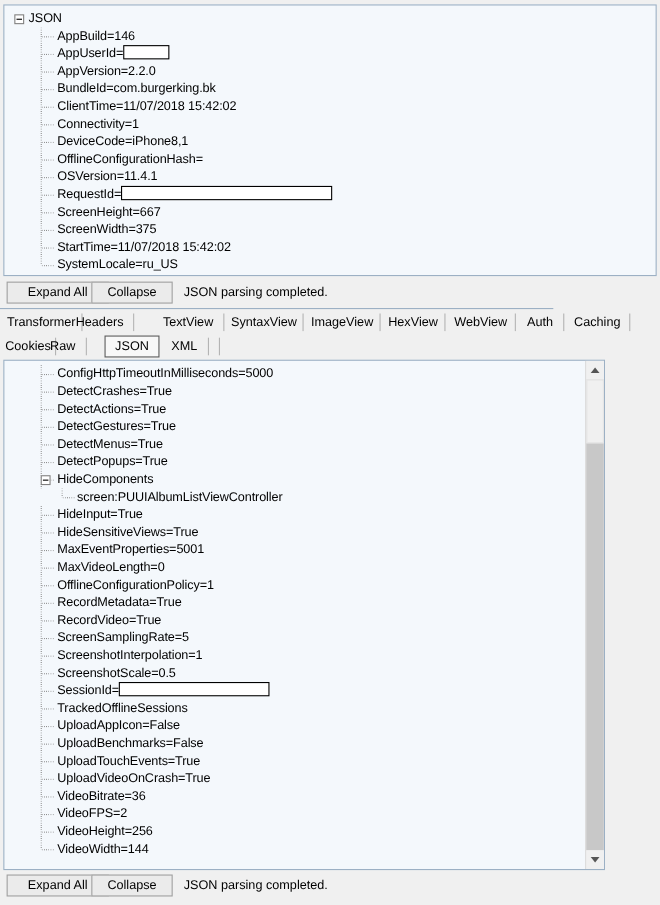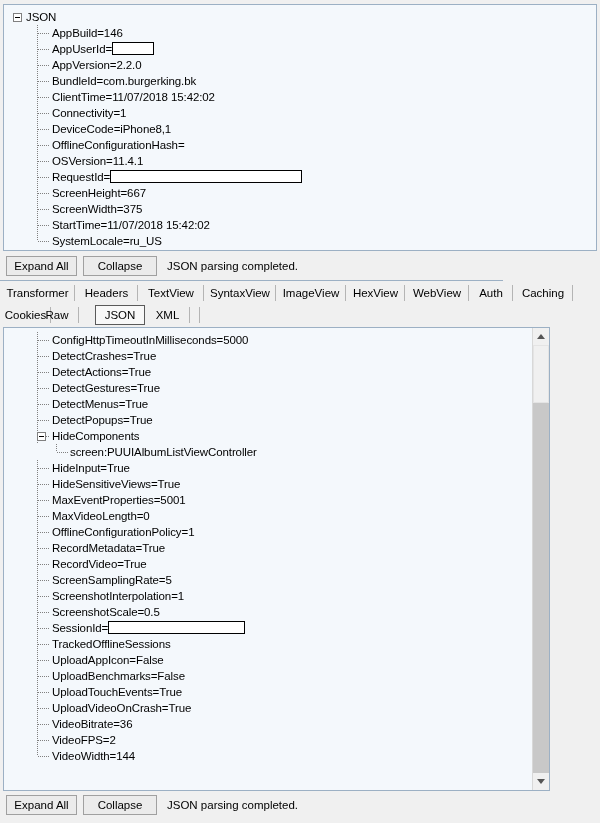--- a/index.html
+++ b/index.html
@@ -141,21 +141,21 @@
     background: #ebebeb;
     border: 1px solid #a0a0a0;
     font-family: "Liberation Sans", sans-serif;
     font-size: 11.5px;
     color: #000;
     text-align: center;
     line-height: 18px;
     cursor: default;
     padding: 0;
   }
-  .btn-expand   { left: 6px;  width: 71px; }
+  .btn-expand   { left: 6px;  width: 93px; }
   .btn-collapse { left: 83px; width: 74px; }
 
   .status {
     position: absolute;
     left: 167px;
     top: 3px;
     height: 20px;
     line-height: 20px;
     font-size: 11.5px;
     color: #000;
@@ -350,21 +350,21 @@
 
 <div class="toolbar" id="top-toolbar">
   <button class="btn btn-expand">Expand All</button>
   <button class="btn btn-collapse">Collapse</button>
   <span class="status">JSON parsing completed.</span>
 </div>
 
 <div id="tabstrip">
   <div class="tabrow" id="tabrow1">
       <button class="tab" style="left: 0px; width: 75px;">Transformer<span class="sep"></span></button>
-      <button class="tab" style="left: 75px; width: 63px;">Headers<span class="sep"></span></button>
+      <button class="tab" style="left: 59px; width: 63px;">Headers<span class="sep"></span></button>
       <button class="tab" style="left: 138px; width: 66px;">TextView<span class="sep"></span></button>
       <button class="tab" style="left: 204px; width: 72px;">SyntaxView<span class="sep"></span></button>
       <button class="tab" style="left: 276px; width: 70px;">ImageView<span class="sep"></span></button>
       <button class="tab" style="left: 346px; width: 59px;">HexView<span class="sep"></span></button>
       <button class="tab" style="left: 405px; width: 64px;">WebView<span class="sep"></span></button>
       <button class="tab" style="left: 469px; width: 44px;">Auth<span class="sep"></span></button>
       <button class="tab" style="left: 513px; width: 60px;">Caching<span class="sep"></span></button>
     </div>
   <div class="tabrow" id="tabrow2">
       <button class="tab" style="left: 0px; width: 51px;">Cookies<span class="sep"></span></button>
@@ -503,20 +503,25 @@
           <div class="vline"></div>
           <div class="hline"></div>
           <span class="label">VideoBitrate=36</span>
         </div>
         <div class="node lvl1">
           <div class="vline"></div>
           <div class="hline"></div>
           <span class="label">VideoFPS=2</span>
         </div>
         <div class="node lvl1">
+          <div class="vline"></div>
+          <div class="hline"></div>
+          <span class="label">VideoHeight=256</span>
+        </div>
+        <div class="node lvl1">
           <div class="vline half"></div>
           <div class="hline"></div>
           <span class="label">VideoWidth=144</span>
         </div>
       </div>
   </div>
   <div class="vscroll">
     <div class="sb-btn sb-up">
       <span class="sb-arrow"></span>
     </div>

